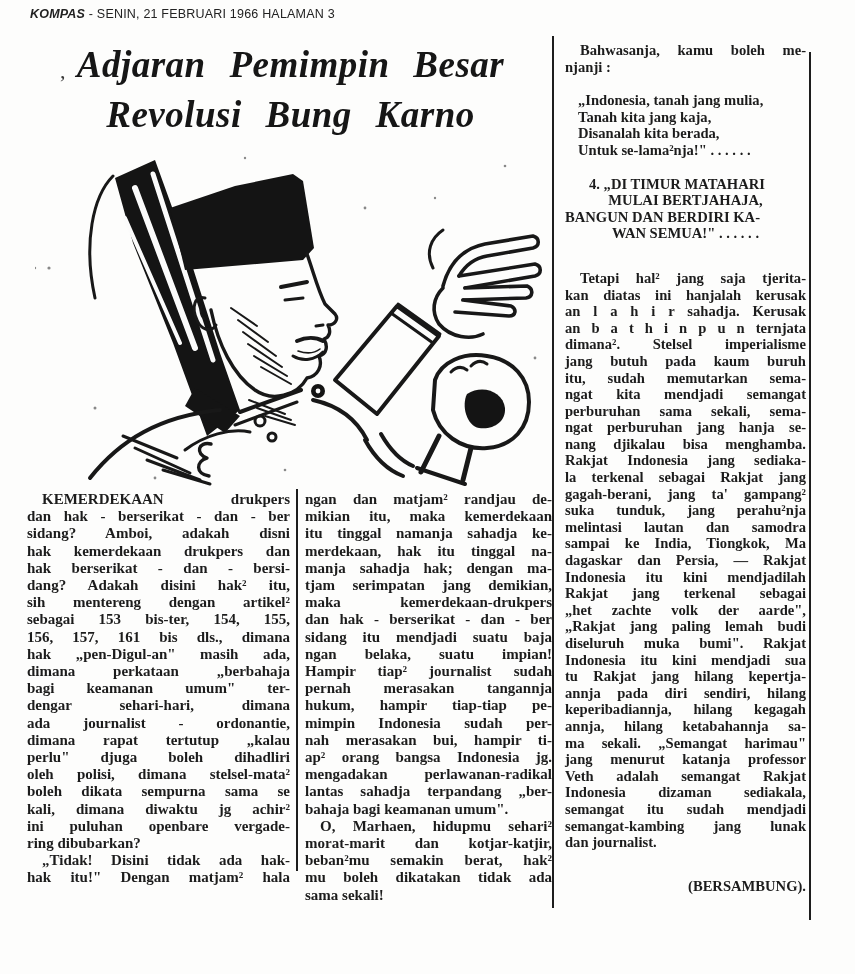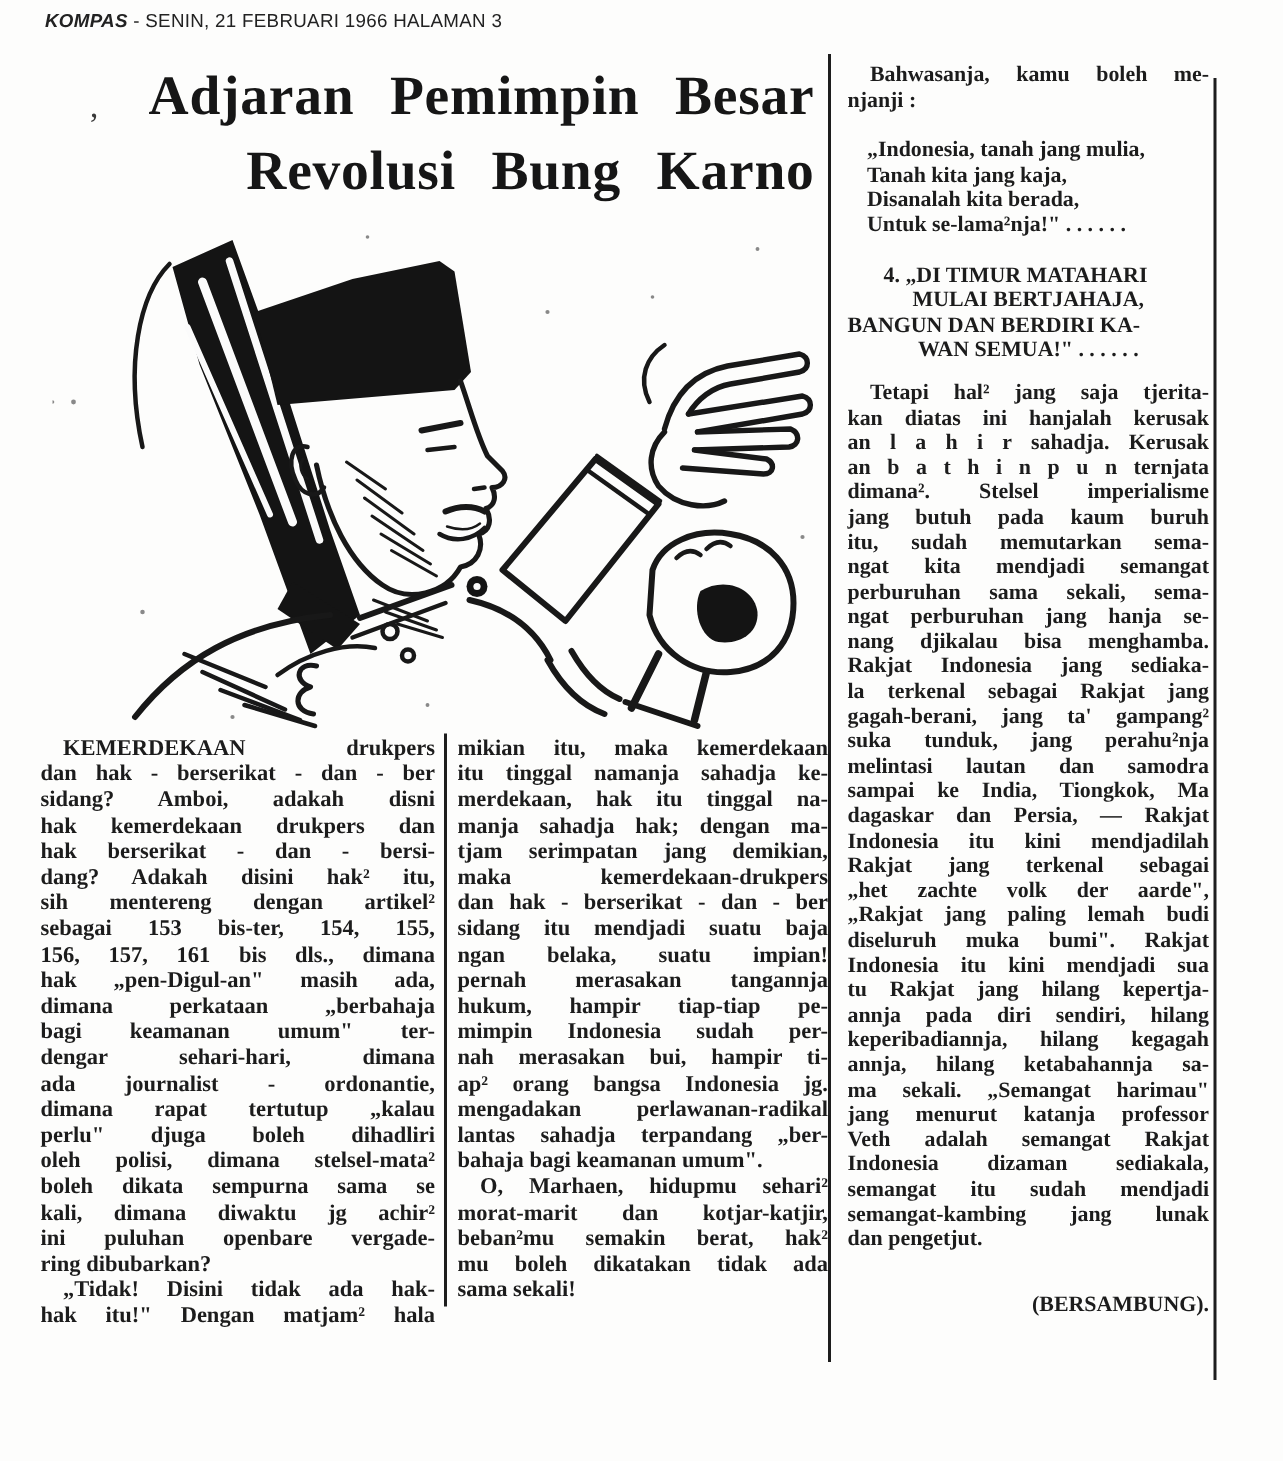--- a/index.html
+++ b/index.html
@@ -14,43 +14,43 @@
 
   .topbar{
     position:absolute;left:30px;top:7px;
     font-family:"Liberation Sans","DejaVu Sans",sans-serif;
     font-size:12.5px;color:#222;letter-spacing:.2px;white-space:nowrap;
   }
   .masthead{font-weight:bold;font-style:italic;}
 
   .headline{
     position:absolute;left:38px;top:40px;width:505px;
-    text-align:right;font-weight:bold;
+    text-align:center;font-weight:bold;
     font-size:37px;line-height:50px;
-    word-spacing:14px;letter-spacing:.5px;color:#161616;
+    word-spacing:14px;letter-spacing:.5px;color:#161616;font-style:italic;
   }
   .headline-artifact{
     position:absolute;left:60px;top:58px;font-size:22px;color:#3a3a3a;
   }
 
   .illustration{position:absolute;left:35px;top:148px;width:512px;height:340px;}
   .illustration svg{width:100%;height:100%;}
 
   .col{
     position:absolute;font-weight:bold;color:#1c1c1c;
   }
   .col1{left:27px;top:491px;width:263px;font-size:15px;line-height:17.2px;}
   .col2{left:305px;top:491px;width:247px;font-size:15px;line-height:17.2px;}
   .col3{left:565px;top:42px;width:241px;font-size:14.6px;line-height:16.6px;}
 
   .blk{margin:0 0 14px 0;}
   .col1 .blk,.col2 .blk{margin-bottom:0;}
   .blk.verse{padding-left:13px;margin-bottom:17px;}
   .blk.intro{margin-bottom:17px;}
-  .blk.heading4{margin-bottom:12px;}
+  .blk.heading4{margin-bottom:28px;}
   .blk.bodypara{margin-bottom:0;}
   .blk.sig{margin-top:27px;margin-bottom:0;}
 
   .ln{text-align:justify;text-align-last:justify;}
   .ln.noj{text-align-last:auto;}
   .ln.ctr{text-align-last:center;}
   .ln.rgt{text-align:right;text-align-last:right;}
   .ln.ind{text-indent:15px;}
   .ln.ind2{text-indent:24px;}
 
@@ -202,29 +202,31 @@
         <div class="ln">ini puluhan openbare vergade-</div>
         <div class="ln noj">ring dibubarkan?</div>
       </div>
       <div class="blk bodypara">
         <div class="ln ind">„Tidak! Disini tidak ada hak-</div>
         <div class="ln">hak itu!" Dengan matjam² hala</div>
       </div>
     </div>
   <div class="col col2">
       <div class="blk bodypara">
+        <div class="ln">ngan dan matjam² randjau de-</div>
         <div class="ln">mikian itu, maka kemerdekaan</div>
         <div class="ln">itu tinggal namanja sahadja ke-</div>
         <div class="ln">merdekaan, hak itu tinggal na-</div>
         <div class="ln">manja sahadja hak; dengan ma-</div>
         <div class="ln">tjam serimpatan jang demikian,</div>
         <div class="ln">maka kemerdekaan-drukpers</div>
         <div class="ln">dan hak - berserikat - dan - ber</div>
         <div class="ln">sidang itu mendjadi suatu baja</div>
         <div class="ln">ngan belaka, suatu impian!</div>
+        <div class="ln">Hampir tiap² journalist sudah</div>
         <div class="ln">pernah merasakan tangannja</div>
         <div class="ln">hukum, hampir tiap-tiap pe-</div>
         <div class="ln">mimpin Indonesia sudah per-</div>
         <div class="ln">nah merasakan bui, hampir ti-</div>
         <div class="ln">ap² orang bangsa Indonesia jg.</div>
         <div class="ln">mengadakan perlawanan-radikal</div>
         <div class="ln">lantas sahadja terpandang „ber-</div>
         <div class="ln noj">bahaja bagi keamanan umum".</div>
       </div>
       <div class="blk bodypara">
@@ -280,20 +282,20 @@
         <div class="ln">tu Rakjat jang hilang kepertja-</div>
         <div class="ln">annja pada diri sendiri, hilang</div>
         <div class="ln">keperibadiannja, hilang kegagah</div>
         <div class="ln">annja, hilang ketabahannja sa-</div>
         <div class="ln">ma sekali. „Semangat harimau"</div>
         <div class="ln">jang menurut katanja professor</div>
         <div class="ln">Veth adalah semangat Rakjat</div>
         <div class="ln">Indonesia dizaman sediakala,</div>
         <div class="ln">semangat itu sudah mendjadi</div>
         <div class="ln">semangat-kambing jang lunak</div>
-        <div class="ln noj">dan pengetjut.</div>
+        <div class="ln noj">dan journalist.</div>
       </div>
       <div class="blk sig">
         <div class="ln rgt noj">(BERSAMBUNG).</div>
       </div>
     </div>
 
 </div>
 
 </body></html>

